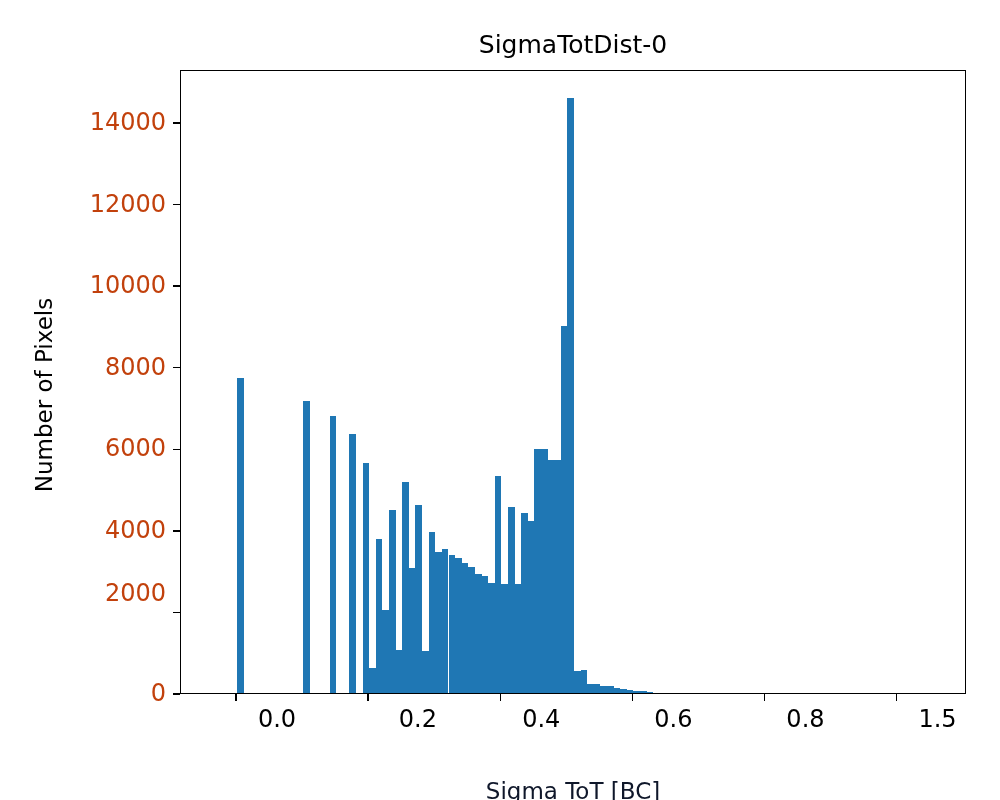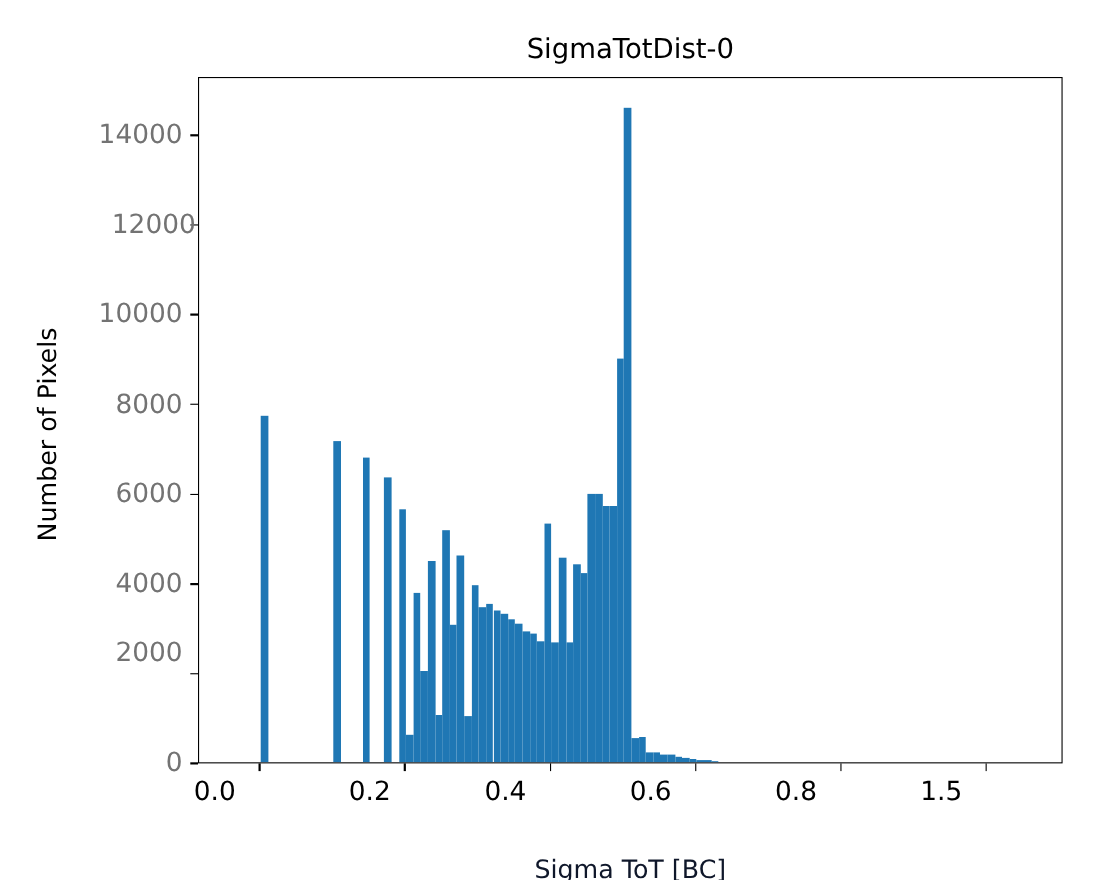--- a/index.html
+++ b/index.html
@@ -61,36 +61,36 @@
     height: 1.5px;
     background: #000000;
     left: 173px;
   }
   .ytick-label {
     position: absolute;
     right: 1000px;
     width: 160px;
     text-align: right;
     font-size: 24px;
-    color: #737373;
+    color: #c2410c;
     line-height: 24px;
     white-space: nowrap;
   }
   .xtick-mark {
     position: absolute;
     width: 1.5px;
     height: 7px;
     background: #000000;
     top: 694px;
   }
   .xtick-label {
     position: absolute;
     top: 706px;
     width: 120px;
-    text-align: left;
+    text-align: right;
     font-size: 24px;
     color: #000000;
     line-height: 26px;
     white-space: nowrap;
   }
   #xlabel {
     position: absolute;
     left: 180px;
     top: 738px;
     width: 786px;
@@ -183,21 +183,21 @@
       <div class="ytick-label" style="left: 3px; right: auto; width: 163px; top: 581px;">2000</div>
       <div class="ytick-mark" style="top: 530.113px;"></div>
       <div class="ytick-label" style="left: 3px; right: auto; width: 163px; top: 517.863px;">4000</div>
       <div class="ytick-mark" style="top: 448.544px;"></div>
       <div class="ytick-label" style="left: 3px; right: auto; width: 163px; top: 436.294px;">6000</div>
       <div class="ytick-mark" style="top: 366.975px;"></div>
       <div class="ytick-label" style="left: 3px; right: auto; width: 163px; top: 354.725px;">8000</div>
       <div class="ytick-mark" style="top: 285.407px;"></div>
       <div class="ytick-label" style="left: 3px; right: auto; width: 163px; top: 273.157px;">10000</div>
       <div class="ytick-mark" style="top: 203.838px;"></div>
-      <div class="ytick-label" style="left: 15px; right: auto; width: 163px; top: 191.588px;">12000</div>
+      <div class="ytick-label" style="left: 3px; right: auto; width: 163px; top: 191.588px;">12000</div>
       <div class="ytick-mark" style="top: 122.27px;"></div>
       <div class="ytick-label" style="left: 3px; right: auto; width: 163px; top: 110.02px;">14000</div>
     </div>
   <div id="xaxis-ticks">
       <div class="xtick-mark" style="left: 235.393px;"></div>
       <div class="xtick-label" style="left: 176.143px;">0.0</div>
       <div class="xtick-mark" style="left: 367.494px;"></div>
       <div class="xtick-label" style="left: 317px;">0.2</div>
       <div class="xtick-mark" style="left: 499.595px;"></div>
       <div class="xtick-label" style="left: 440.345px;">0.4</div>

